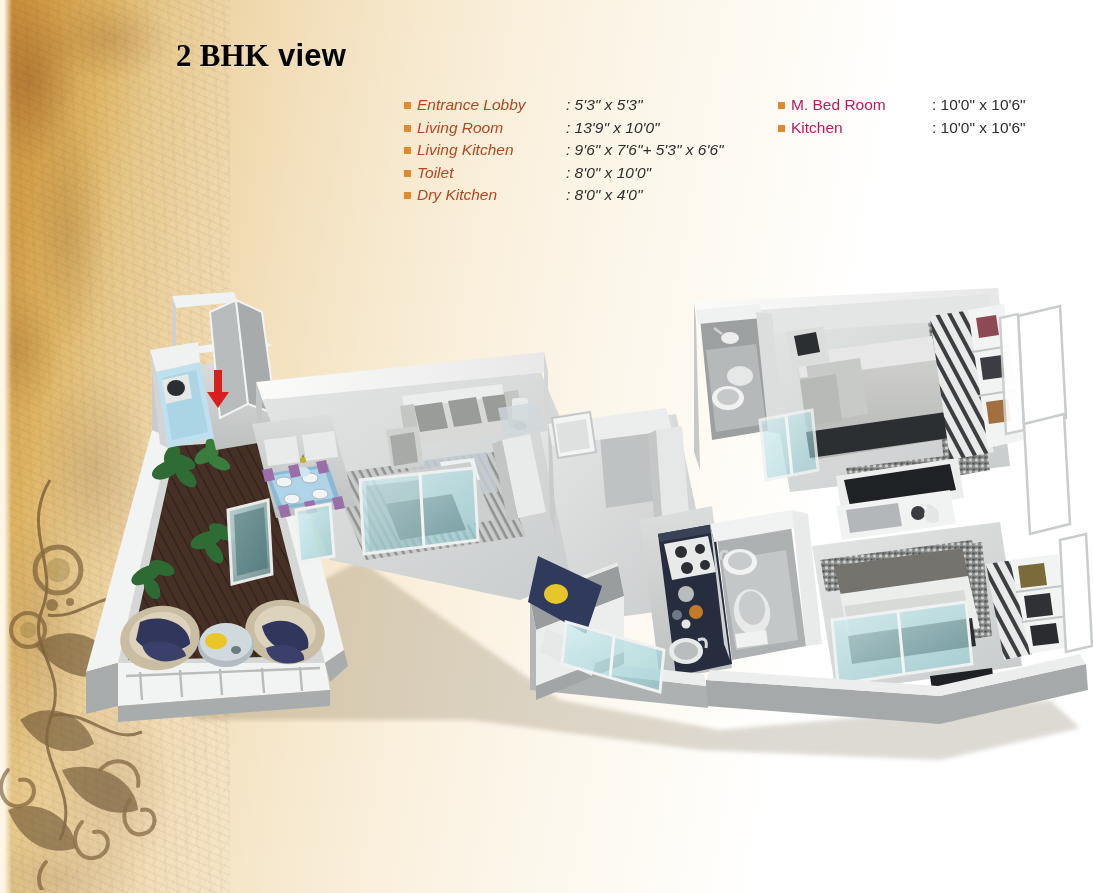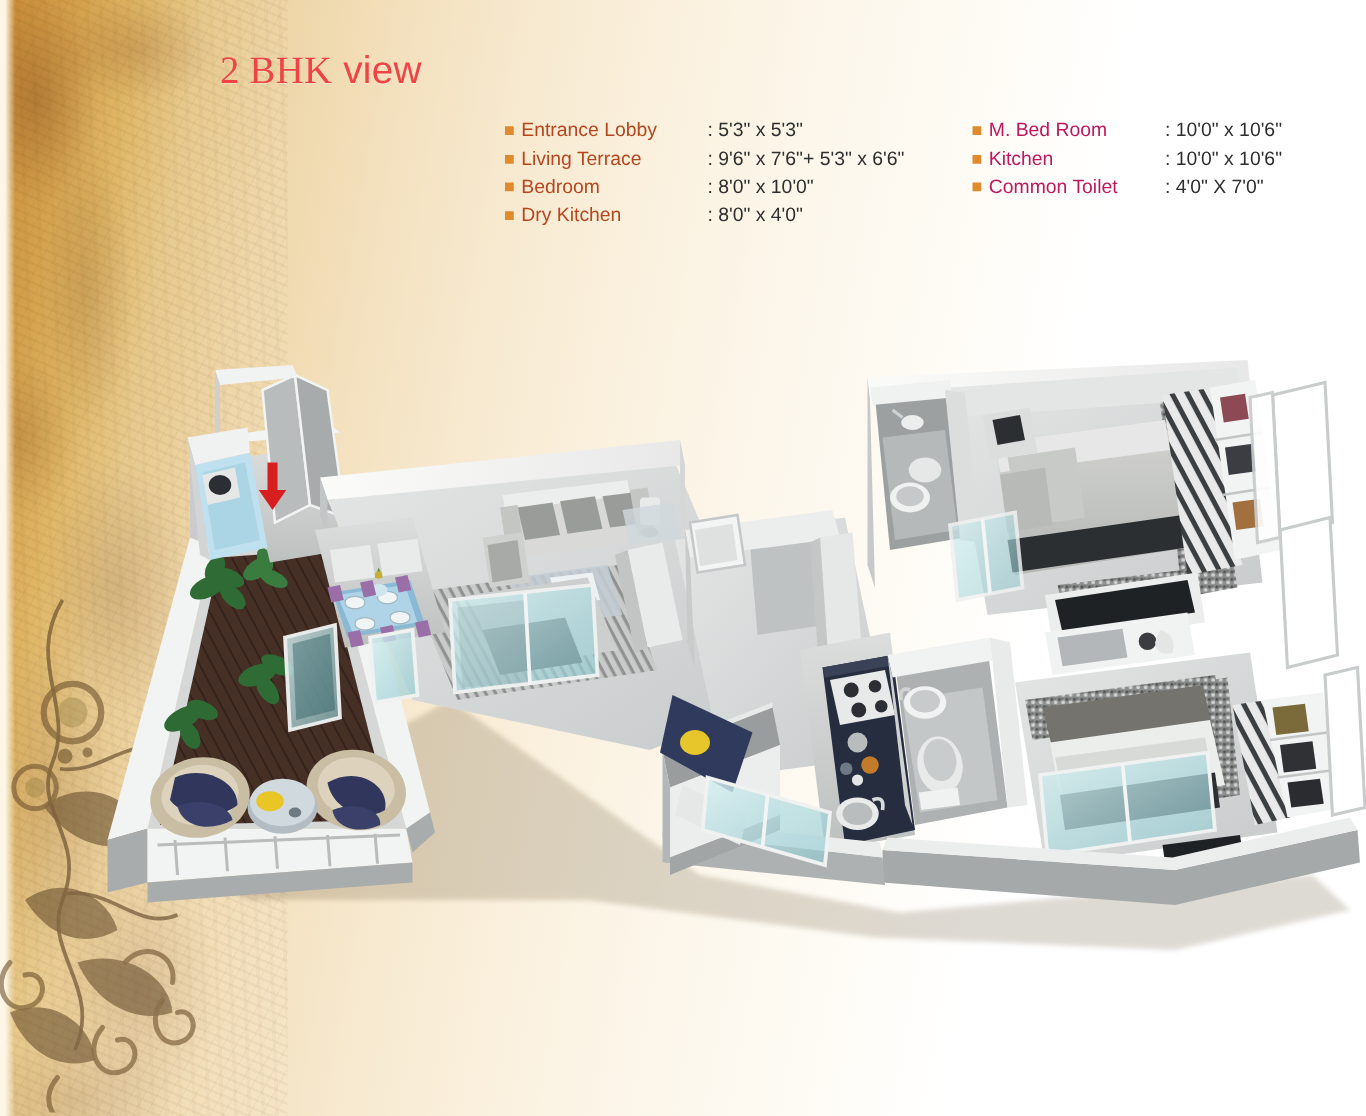--- a/index.html
+++ b/index.html
@@ -28,28 +28,28 @@
   .bg-tex2{position:absolute;left:0;top:0;width:230px;height:893px;opacity:.45;mix-blend-mode:multiply;
     background:
       repeating-linear-gradient(23deg, rgba(120,78,45,.11) 0 2px, rgba(0,0,0,0) 2px 7px),
       repeating-linear-gradient(-61deg, rgba(110,70,40,.09) 0 1px, rgba(0,0,0,0) 1px 9px),
       repeating-linear-gradient(88deg, rgba(140,95,55,.07) 0 3px, rgba(0,0,0,0) 3px 11px);}
   .bg-leftedge{position:absolute;left:0;top:0;width:12px;height:893px;
     background:linear-gradient(90deg,#fdf6e6 0 4px, rgba(253,246,230,0) 12px);}
   .ornament{position:absolute;left:-10px;top:470px;width:210px;height:420px;opacity:.72;}
 
   
-  .title{position:absolute;left:176px;top:38px;font-size:31px;font-weight:normal;color:#ef4444;
+  .title{position:absolute;left:176px;top:38px;font-size:31px;font-weight:bold;color:#000000;
     letter-spacing:.2px;text-shadow:0 1px 0 rgba(255,255,255,.35);}
   .title .ser{font-family:"Liberation Serif",serif;}
   .title .san{font-family:"Liberation Sans",sans-serif;}
 
   .legend{position:absolute;left:404px;top:94px;width:680px;}
   .legcol{position:absolute;top:0;}
-  .legcol.left{left:0;width:370px;}
+  .legcol.left{left:0;width:370px;font-style:italic;}
   .legcol.right{left:374px;width:310px;}
   .legrow{display:flex;align-items:baseline;height:22.5px;line-height:22.5px;}
   .bullet{width:7px;height:7px;flex:0 0 7px;background:#e08a2e;margin-right:6px;
     position:relative;top:-1px;}
   .legname{font-size:15.5px;white-space:nowrap;}
   .legcol.left .legname{color:#b5471f;width:135px;}
   .legcol.right .legname{color:#be185d;width:135px;}
   .legval{font-size:15.5px;color:#2e2e2e;white-space:nowrap;}
   .legcol.left .legval{margin-left:14px;}
   .legcol.right .legval{margin-left:6px;}
@@ -110,50 +110,50 @@
   <div class="legend">
 
     <div class="legcol left">
       <div class="legrow">
         <span class="bullet"></span>
         <span class="legname">Entrance Lobby</span>
         <span class="legval">: 5'3" x 5'3"</span>
       </div>
       <div class="legrow">
         <span class="bullet"></span>
-        <span class="legname">Living Terrace</span>
+        <span class="legname">Living Room</span>
+        <span class="legval">: 13'9" x 10'0"</span>
+      </div>
+      <div class="legrow">
+        <span class="bullet"></span>
+        <span class="legname">Living Kitchen</span>
         <span class="legval">: 9'6" x 7'6"+ 5'3" x 6'6"</span>
       </div>
       <div class="legrow">
         <span class="bullet"></span>
-        <span class="legname">Bedroom</span>
+        <span class="legname">Toilet</span>
         <span class="legval">: 8'0" x 10'0"</span>
       </div>
       <div class="legrow">
         <span class="bullet"></span>
         <span class="legname">Dry Kitchen</span>
         <span class="legval">: 8'0" x 4'0"</span>
       </div>
     </div>
 
     <div class="legcol right">
       <div class="legrow">
         <span class="bullet"></span>
         <span class="legname">M. Bed Room</span>
         <span class="legval">: 10'0" x 10'6"</span>
       </div>
       <div class="legrow">
         <span class="bullet"></span>
         <span class="legname">Kitchen</span>
         <span class="legval">: 10'0" x 10'6"</span>
-      </div>
-      <div class="legrow">
-        <span class="bullet"></span>
-        <span class="legname">Common Toilet</span>
-        <span class="legval">: 4'0" X 7'0"</span>
       </div>
     </div>
   </div>
 
   <svg id="plan" viewBox="0 0 1093 893">
     <defs>
       <linearGradient id="gFloor" x1="0" y1="0" x2="1" y2="1">
         <stop offset="0" stop-color="#e4e6e6"></stop>
           <stop offset="1" stop-color="#c8cbcb"></stop>
       </linearGradient>

